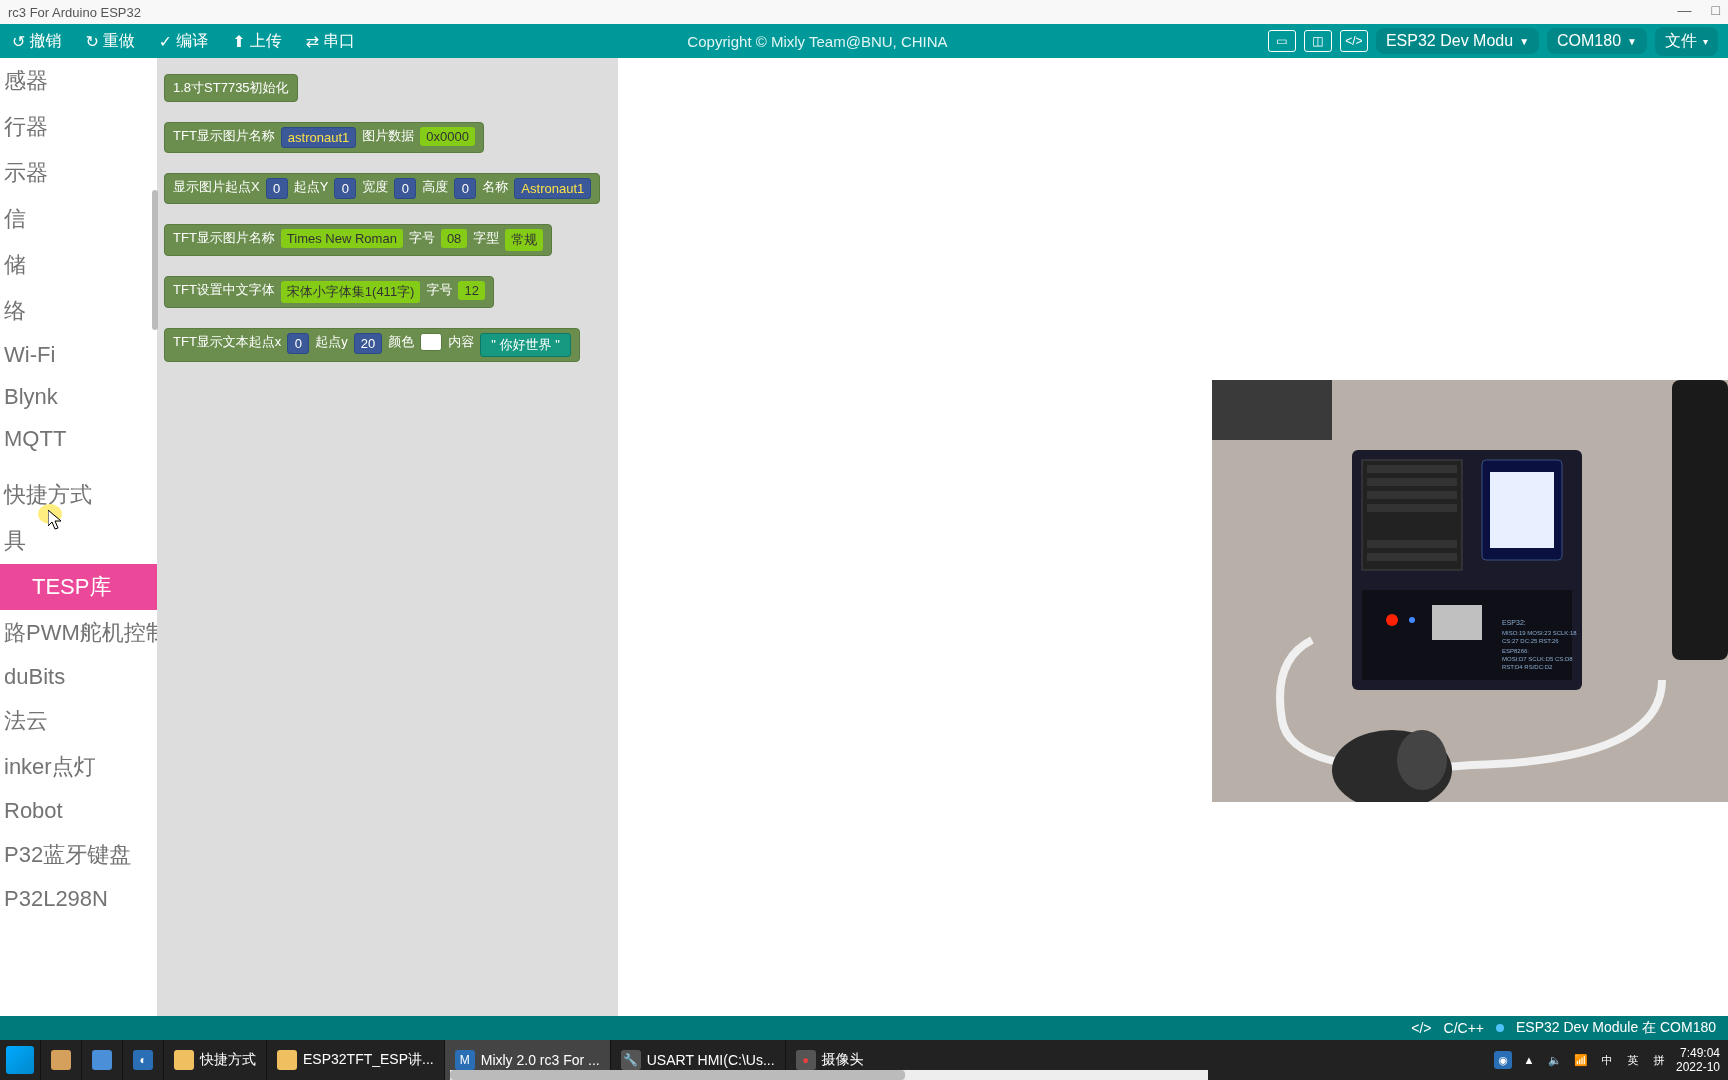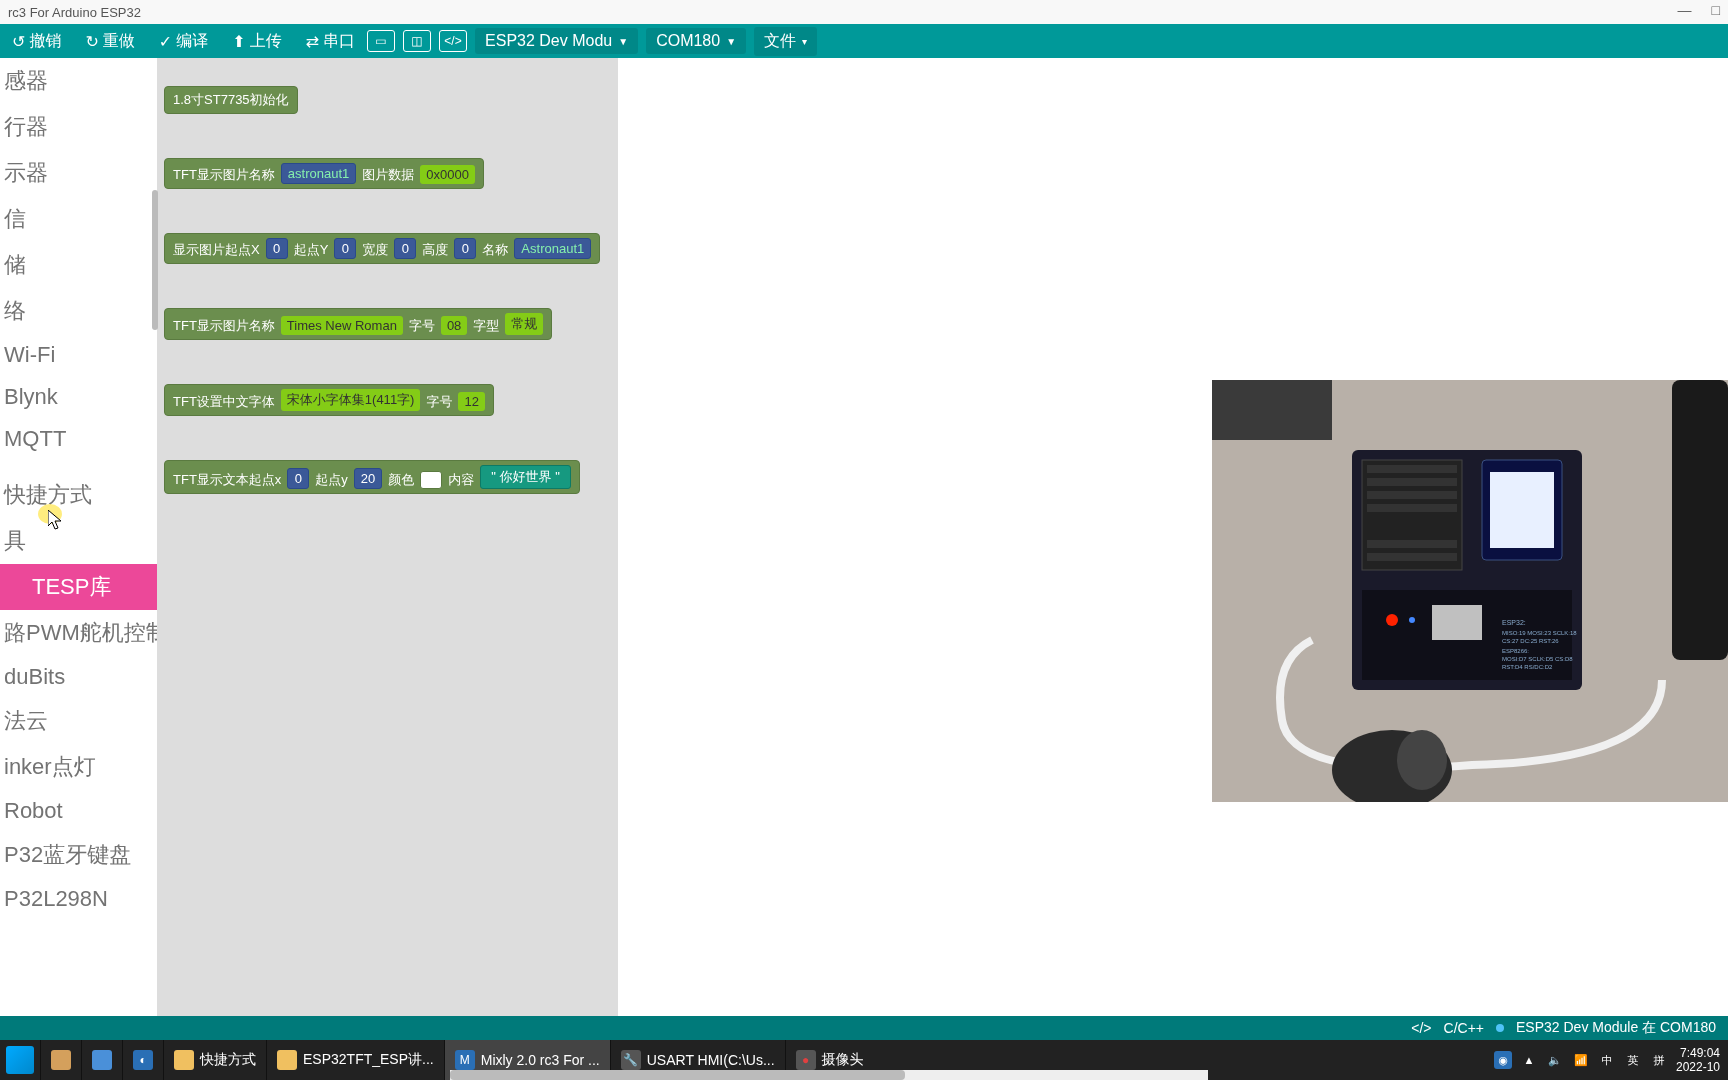--- a/index.html
+++ b/index.html
@@ -7,39 +7,39 @@
 
 .titlebar { height: 24px; background: #f8f8f8; display: flex; align-items: center; padding: 0 8px; font-size: 13px; color: #555; }
 .winbtns { position: absolute; right: 8px; top: 2px; display: flex; gap: 20px; color: #666; font-size: 14px; }
 .winbtns span { cursor: default; }
 
 .toolbar { height: 34px; background: #009999; display: flex; align-items: center; color: #fff; font-size: 16px; }
 .tb-btn { display: flex; align-items: center; gap: 4px; padding: 0 12px; cursor: pointer; }
 .tb-center { flex: 1; text-align: center; font-size: 15px; color: #e0f5f5; }
 .tb-right { display: flex; align-items: center; gap: 8px; padding-right: 10px; }
 .tb-iconbox { width: 28px; height: 22px; border: 1.5px solid #fff; border-radius: 3px; display: flex; align-items: center; justify-content: center; cursor: pointer; font-size: 12px; }
-.tb-sel { background: #008888; padding: 4px 10px; border-radius: 3px; display: flex; align-items: center; gap: 6px; cursor: pointer; font-size: 16px; }
+.tb-sel { background: #008888; padding: 4px 10px; border-radius: 8px; display: flex; align-items: center; gap: 6px; cursor: pointer; font-size: 16px; }
 .tb-sel .arrow { font-size: 10px; }
 
 .main { display: flex; height: calc(100% - 24px - 34px - 24px - 40px); }
 
 .sidebar { width: 158px; background: #fff; border-right: 1px solid #ddd; overflow: hidden; }
 .side-item { padding: 8px 4px; font-size: 22px; color: #737373; cursor: pointer; white-space: nowrap; overflow: hidden; }
 .side-item.active { background: #ec4899; color: #fff; padding-left: 32px; }
 .side-gap { height: 12px; }
 .side-scroll { position: absolute; left: 152px; top: 190px; width: 6px; height: 140px; background: #bbb; border-radius: 3px; }
 
 .palette { width: 460px; background: #ddd; position: relative; padding: 6px; }
 
 .canvas { flex: 1; background: #fff; position: relative; }
 
-.block { display: inline-flex; align-items: flex-end; background: #6b8e4e; border: 1.5px solid #5a7a40; border-radius: 4px; padding: 4px 8px; margin: 22px 0; font-size: 14px; color: #fff; gap: 6px; }
+.block { display: inline-flex; align-items: flex-start; background: #6b8e4e; border: 1.5px solid #5a7a40; border-radius: 4px; padding: 4px 8px; margin: 10px 0; font-size: 14px; color: #fff; gap: 6px; }
 .block .slot { background: #84cc16; color: #333; border-radius: 3px; padding: 2px 6px; font-size: 13px; }
 .block .slot.num { background: #3b5998; color: #fff; border: 1.5px solid #2a4a8a; min-width: 22px; text-align: center; }
-.block .slot.txt { background: #3b5998; color: #86efac; border: 1.5px solid #2a4a8a; }
+.block .slot.txt { background: #3b5998; color: #fde047; border: 1.5px solid #2a4a8a; }
 .block .slot.str { background: #169980; color: #fff; border: 1.5px solid #0d7a65; padding: 2px 10px; }
 .block .slot.color { width: 22px; height: 18px; background: #fff; border: 1.5px solid #5a7a40; border-radius: 3px; }
 .block .lbl { font-size: 13px; }
 
 .hscroll { position: absolute; bottom: 0; left: 450px; right: 520px; height: 10px; background: #eee; }
 .hscroll .thumb { height: 100%; width: 60%; background: #bbb; margin-left: 0; border-radius: 4px; }
 
 .camera { position: absolute; right: 0; top: 380px; width: 516px; height: 422px; background: #888; overflow: hidden; }
 .camera svg { width: 100%; height: 100%; }
 
@@ -84,20 +84,21 @@
     <span>编译</span>
   </div>
   <div class="tb-btn">
     <span>⬆</span>
     <span>上传</span>
   </div>
   <div class="tb-btn">
     <span>⇄</span>
     <span>串口</span>
   </div>
+  <div class="tb-center">Copyright © Mixly Team@BNU, CHINA</div>
   <div class="tb-right">
     <div class="tb-iconbox">▭</div>
     <div class="tb-iconbox">◫</div>
     <div class="tb-iconbox">&lt;/&gt;</div>
     <div class="tb-sel">
       <span>ESP32 Dev Modu</span>
       <span class="arrow">▼</span>
     </div>
     <div class="tb-sel">
       <span>COM180</span>

